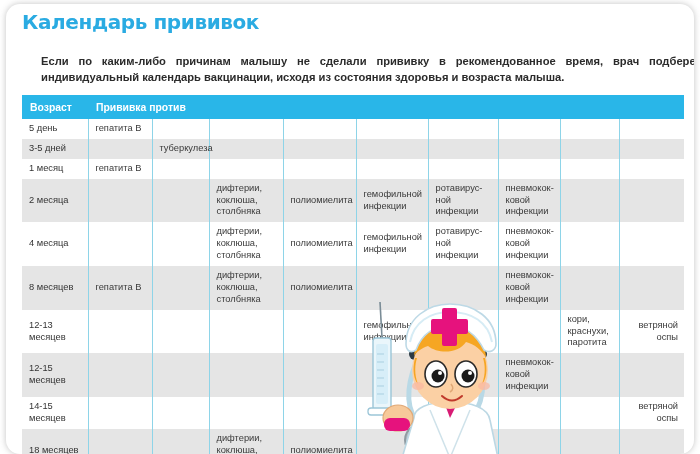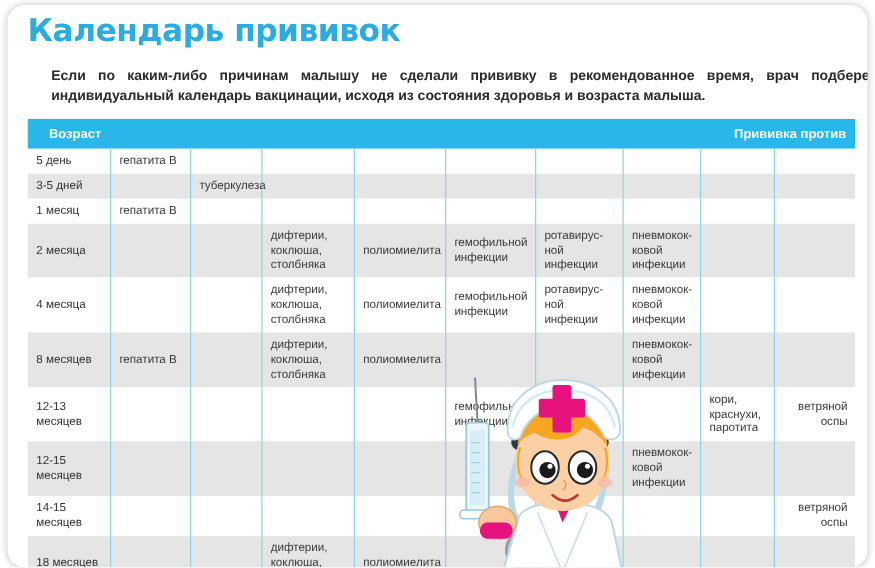--- a/index.html
+++ b/index.html
@@ -39,21 +39,21 @@
     left: 0; top: 0;
     width: 688px; height: 450px;
     padding: 0;
   }
 
   
   .title {
     position: absolute;
     left: 16px;
     top: 8px;
-    font-size: 25px;
+    font-size: 20px;
     font-weight: bold;
     color: #2aabe2;
     letter-spacing: -0.4px;
     line-height: 1.05;
     white-space: nowrap;
     font-family: "DejaVu Sans", sans-serif;
   }
 
   
   .intro {
@@ -84,21 +84,21 @@
     table-layout: fixed;
     width: 662px;
     font-size: 9.3px;
     color: #3a3a3a;
   }
   table.cal th {
     background: #29b6e8;
     color: #ffffff;
     font-size: 10.4px;
     font-weight: bold;
-    text-align: right;
+    text-align: left;
     padding: 4px 7px 4px 8px;
     height: 16px;
     border: none;
     font-family: "Liberation Sans", sans-serif;
   }
   th.th-age { width: 66px; }
   th.th-vacc { text-align: center; }
 
   table.cal td {
     border-left: 1px solid #8ed4e8;

